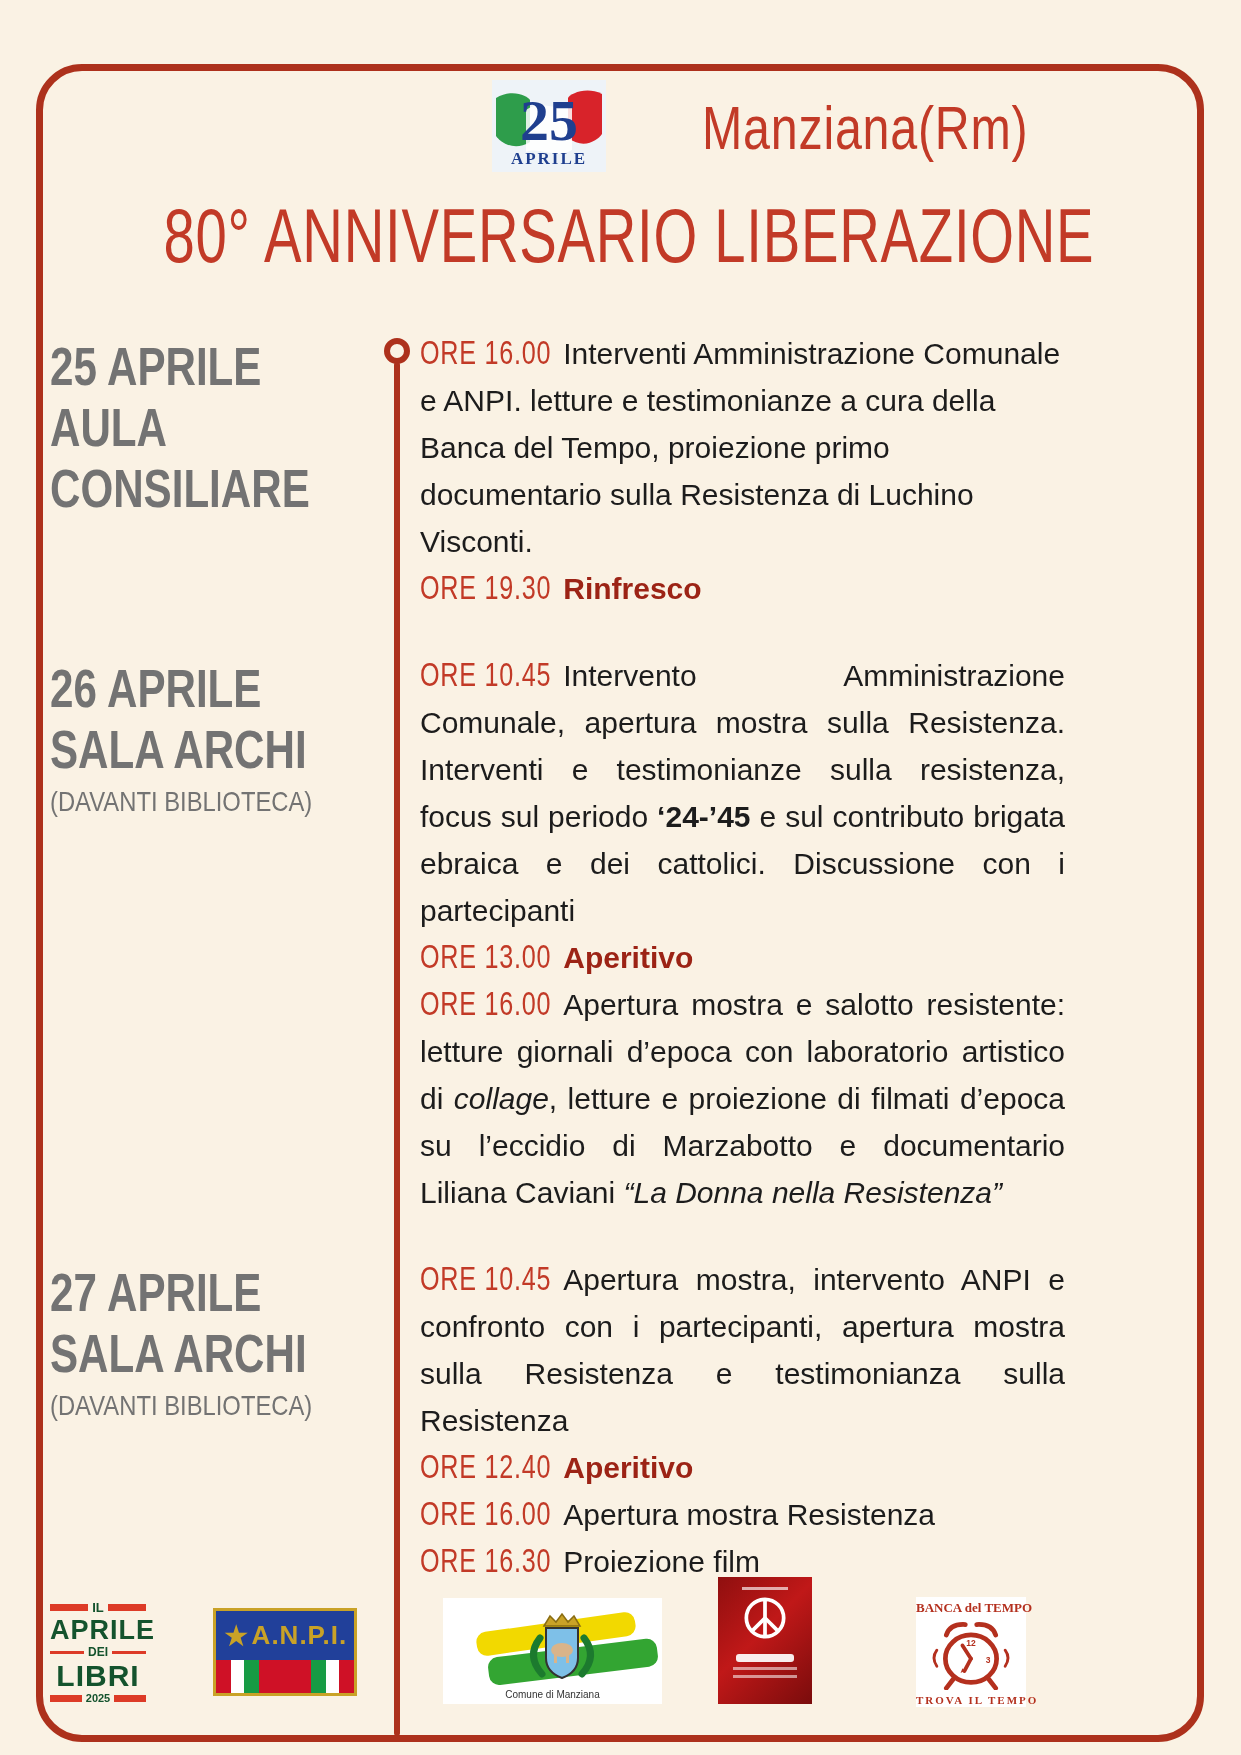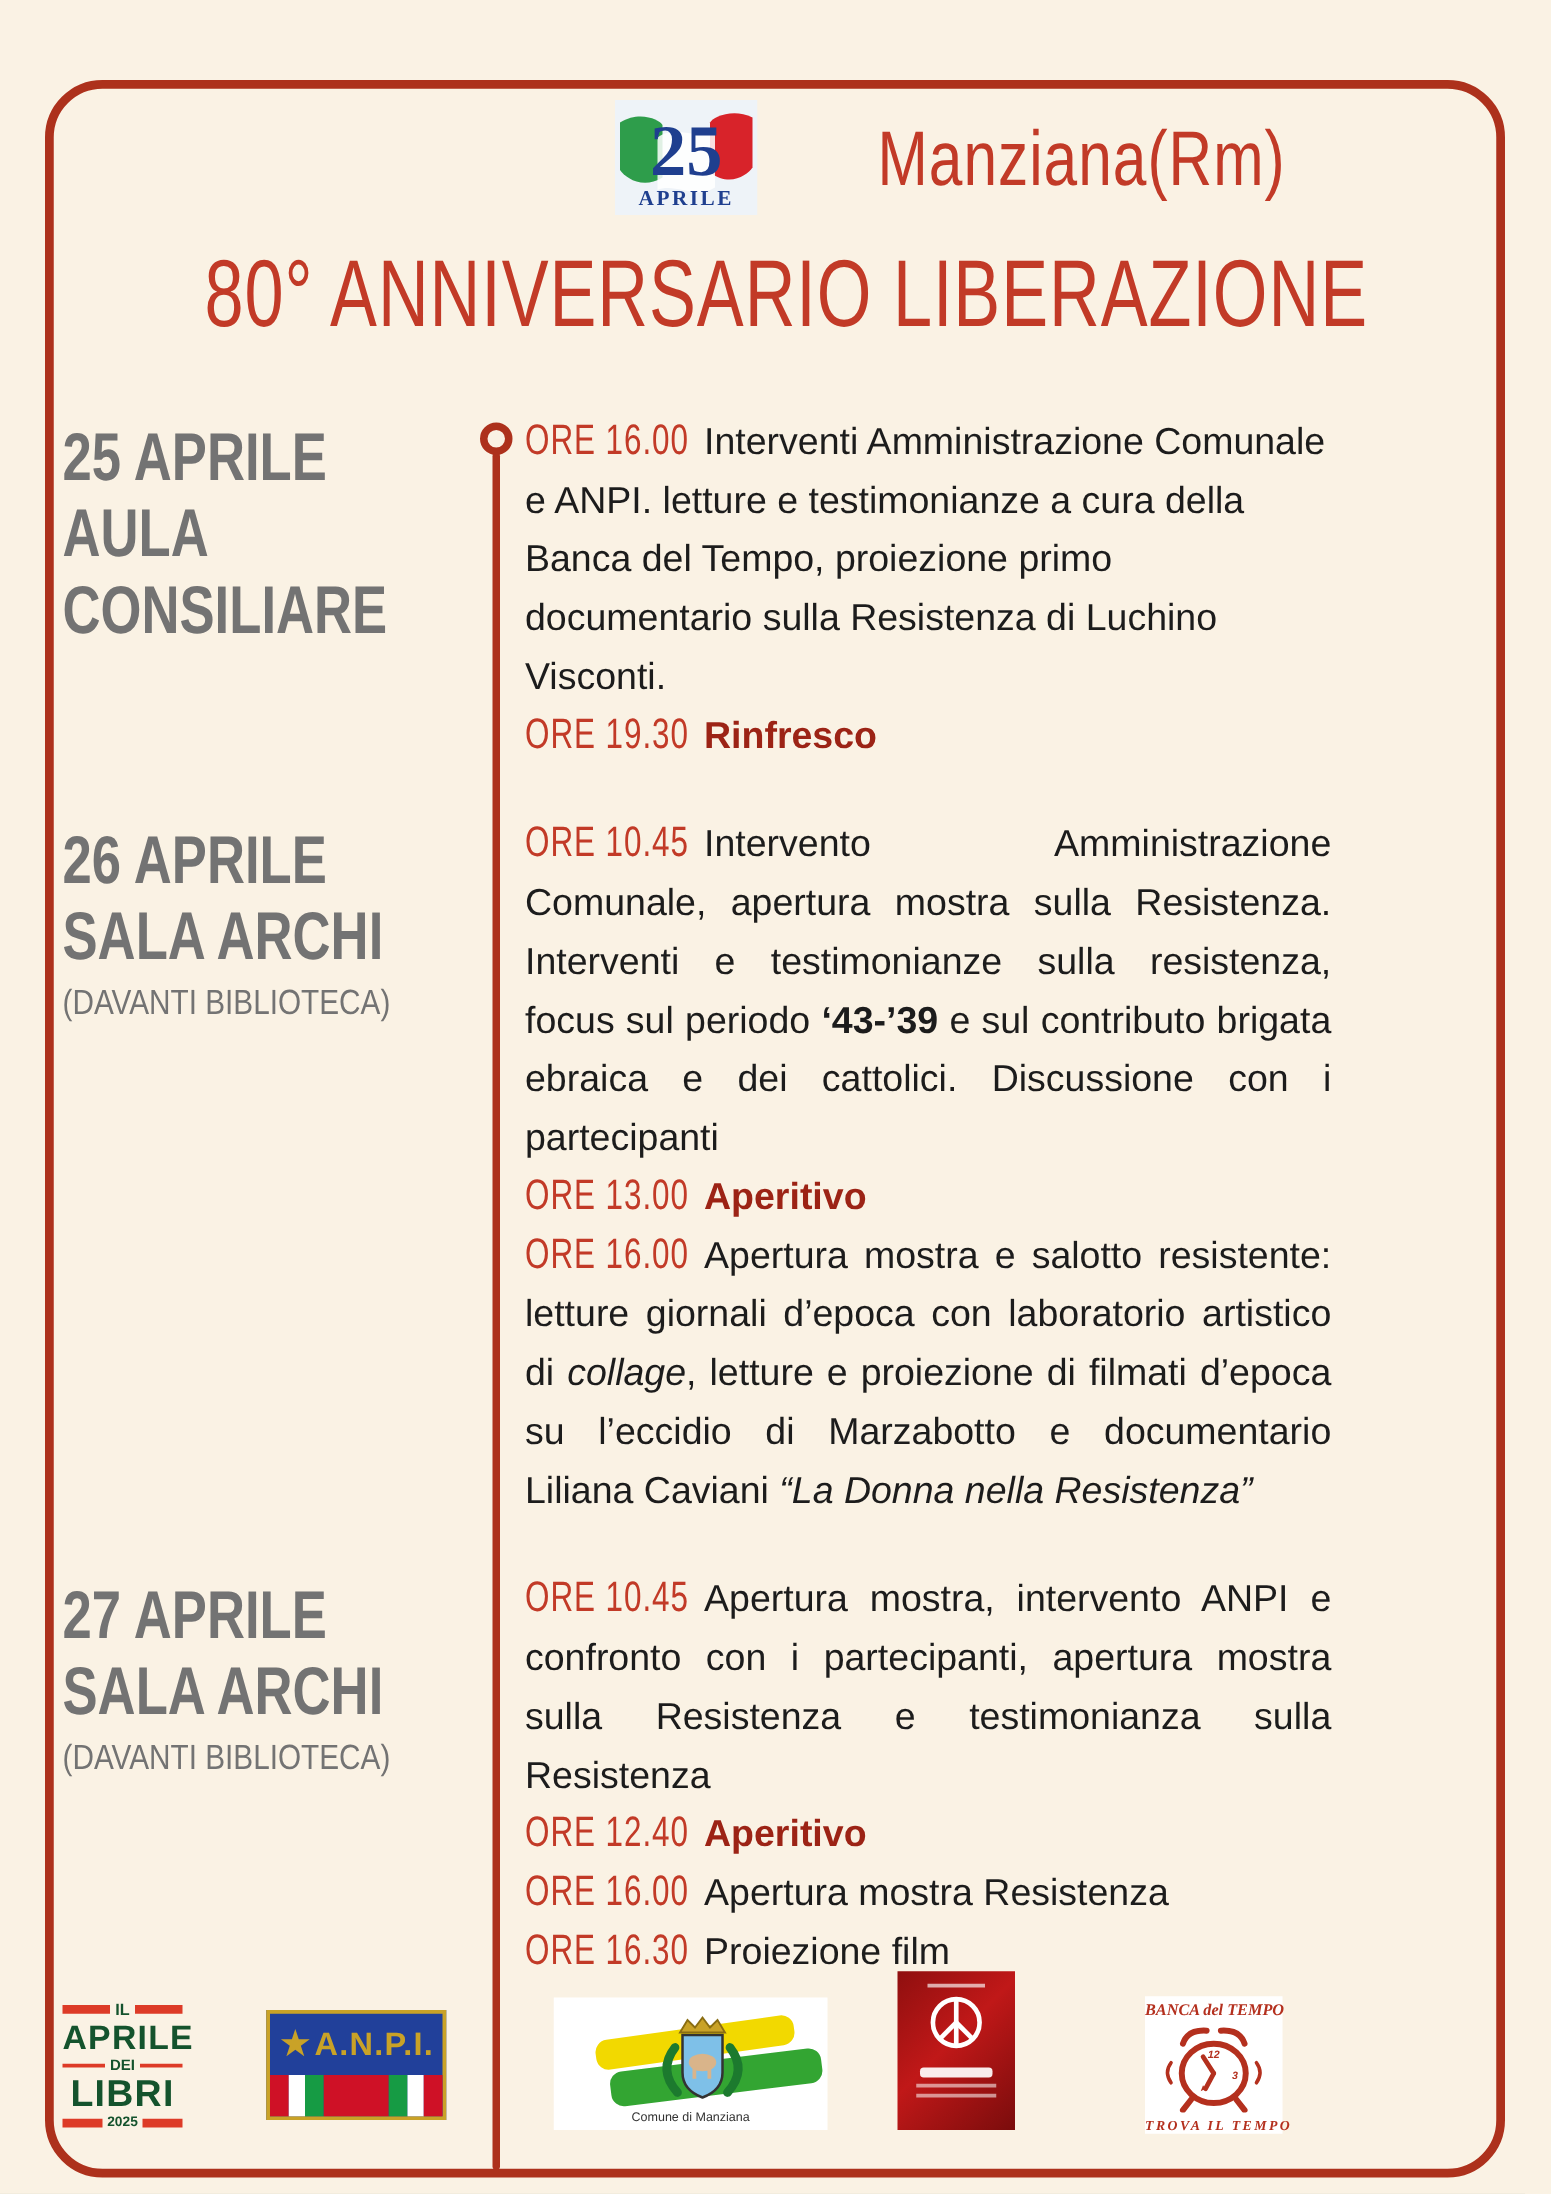--- a/index.html
+++ b/index.html
@@ -77,21 +77,21 @@
   .book{
     position:absolute;left:718px;top:1577px;width:94px;height:127px;
     background:linear-gradient(135deg,#8f0f0f,#c01818 45%,#7a0c0c);
     display:flex;flex-direction:column;align-items:center;
   }
   .book-topline{width:46px;height:3px;background:rgba(255,255,255,.65);margin-top:10px;}
   .book-bar{width:58px;height:8px;background:rgba(255,255,255,.92);border-radius:3px;margin-top:8px;}
   .book-txt{width:64px;height:3px;background:rgba(255,255,255,.55);margin-top:5px;}
   .banca{
     position:absolute;left:916px;top:1597px;width:110px;height:110px;background:#ffffff;
-    color:#b4301e;text-align:center;font-style:italic;
+    color:#b4301e;text-align:center;
   }
   .banca-top{font-family:"Liberation Serif",serif;font-size:13px;font-weight:700;margin-top:3px;white-space:nowrap;}
   .banca-bottom{font-family:"Liberation Serif",serif;font-size:11px;font-weight:700;letter-spacing:2px;white-space:nowrap;}
 </style>
 </head>
 <body>
 
 <div class="page">
   <div class="frame"></div>
 
@@ -126,21 +126,21 @@
           <p class="event"><span class="ore">ORE 19.30</span><span class="seg-br">Rinfresco</span></p>
         </div>
       </div>
       <div class="section" style="top: 652px;">
         <div class="sec-left">
           <div class="date-line">26 APRILE</div>
           <div class="date-line">SALA ARCHI</div>
           <div class="venue-note">(DAVANTI BIBLIOTECA)</div>
         </div>
         <div class="sec-right">
-          <p class="event justify"><span class="ore">ORE 10.45</span><span>Intervento Amministrazione Comunale, apertura mostra sulla Resistenza. Interventi e testimonianze sulla resistenza, focus sul periodo </span><span class="seg-b">‘43-’39</span><span> e sul contributo brigata ebraica e dei cattolici. Discussione con i partecipanti</span></p>
+          <p class="event justify"><span class="ore">ORE 10.45</span><span>Intervento Amministrazione Comunale, apertura mostra sulla Resistenza. Interventi e testimonianze sulla resistenza, focus sul periodo </span><span class="seg-b">‘24-’45</span><span> e sul contributo brigata ebraica e dei cattolici. Discussione con i partecipanti</span></p>
           <p class="event"><span class="ore">ORE 13.00</span><span class="seg-br">Aperitivo</span></p>
           <p class="event justify"><span class="ore">ORE 16.00</span><span>Apertura mostra e salotto resistente: letture giornali d’epoca con laboratorio artistico di </span><span class="seg-i">collage</span><span>, letture e proiezione di filmati d’epoca su l’eccidio di Marzabotto e documentario Liliana Caviani </span><span class="seg-i">“La Donna nella Resistenza”</span></p>
         </div>
       </div>
       <div class="section" style="top: 1256px;">
         <div class="sec-left">
           <div class="date-line">27 APRILE</div>
           <div class="date-line">SALA ARCHI</div>
           <div class="venue-note">(DAVANTI BIBLIOTECA)</div>
         </div>

